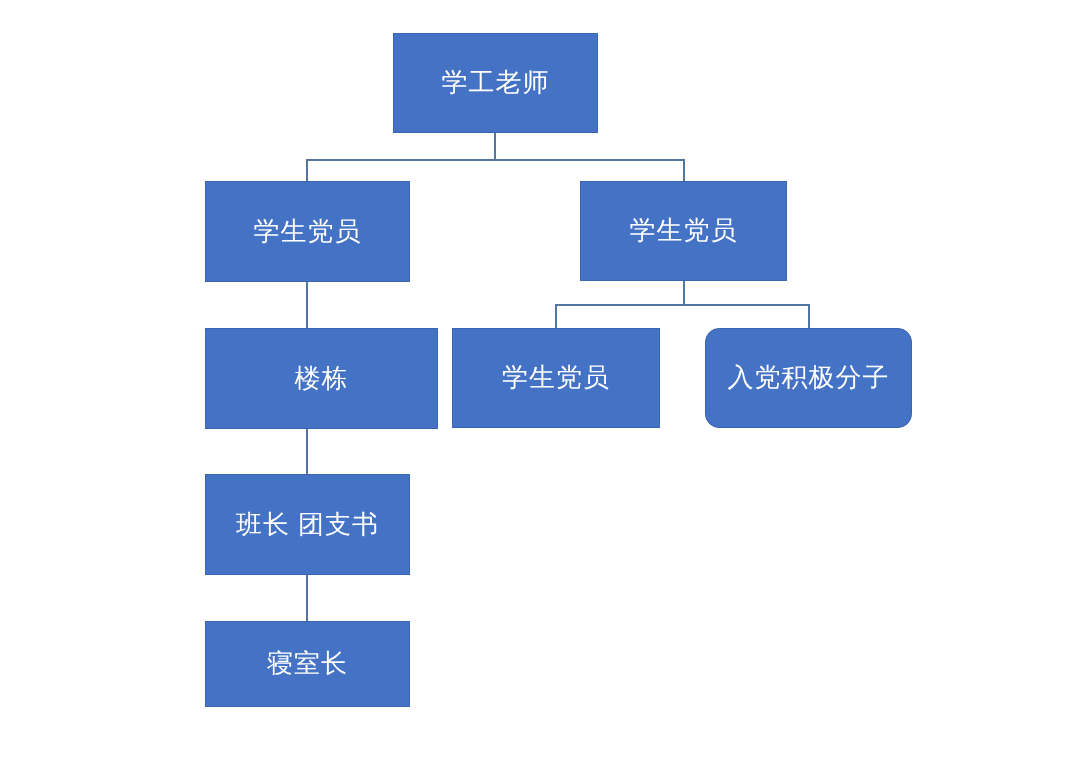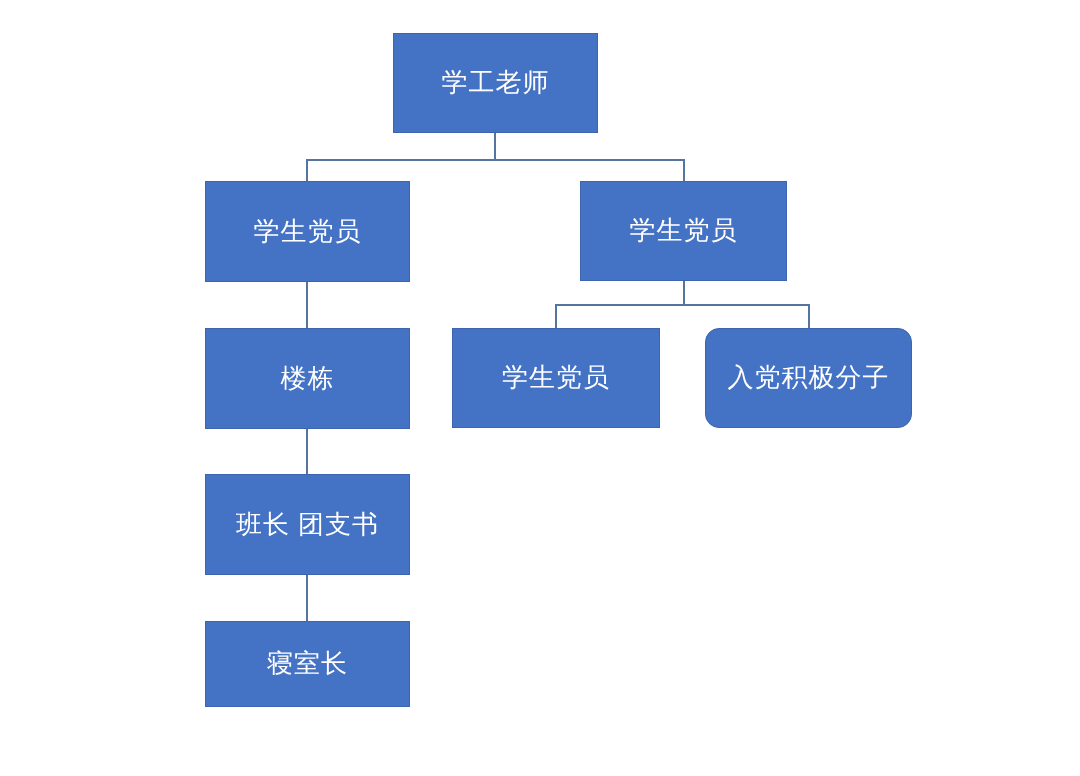--- a/index.html
+++ b/index.html
@@ -34,21 +34,21 @@
     position: absolute;
     background: #54759e;
   }
   .conn.v { width: 2px; }
   .conn.h { height: 2px; }
 
   
   #node-teacher  { left: 393px; top:  33px; width: 205px; height: 100px; }
   #node-cadre    { left: 205px; top: 181px; width: 205px; height: 101px; }
   #node-pioneer  { left: 580px; top: 181px; width: 207px; height: 100px; }
-  #node-building { left: 205px; top: 328px; width: 205px; height: 101px; line-height: 1.7; }
+  #node-building { left: 205px; top: 328px; width: 233px; height: 101px; line-height: 1.7; }
   #node-party    { left: 452px; top: 328px; width: 208px; height: 100px; }
   #node-activist { left: 705px; top: 328px; width: 207px; height: 100px; border-radius: 14px; }
   #node-monitor  { left: 205px; top: 474px; width: 205px; height: 101px; }
   #node-dorm     { left: 205px; top: 621px; width: 205px; height: 86px; }
 
   
   #c-teacher-stub      { left: 494px; top: 132px; height: 29px; }
   #c-top-horizontal    { left: 306px; top: 159px; width: 379px; }
   #c-drop-cadre        { left: 306px; top: 159px; height: 23px; }
   #c-drop-pioneer      { left: 683px; top: 159px; height: 23px; }

